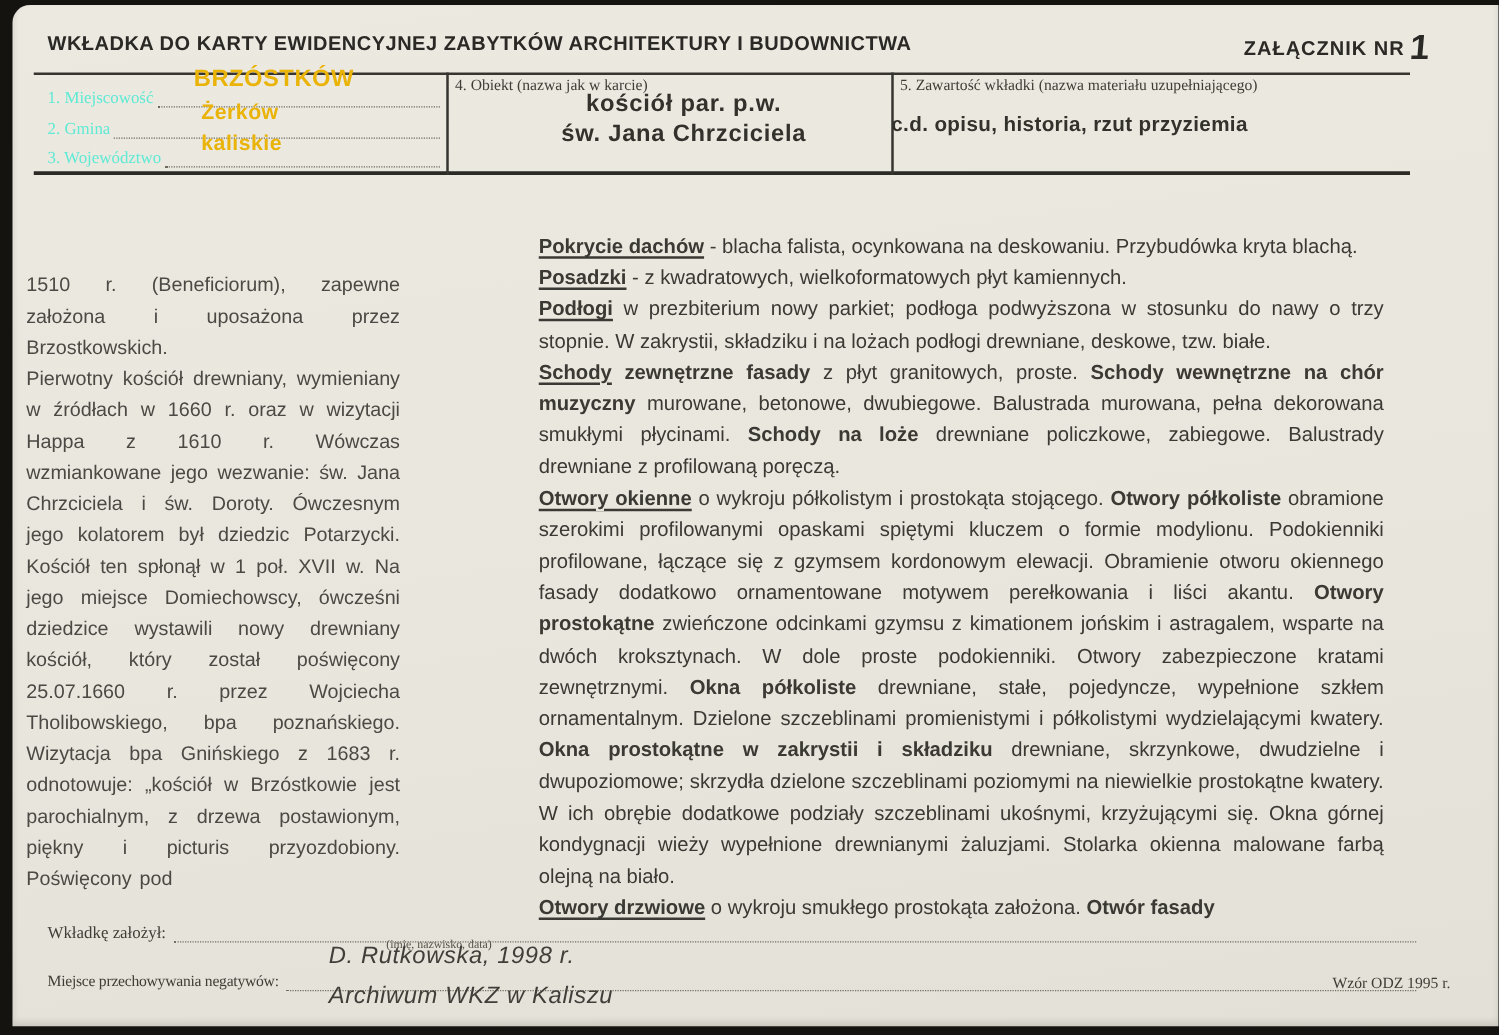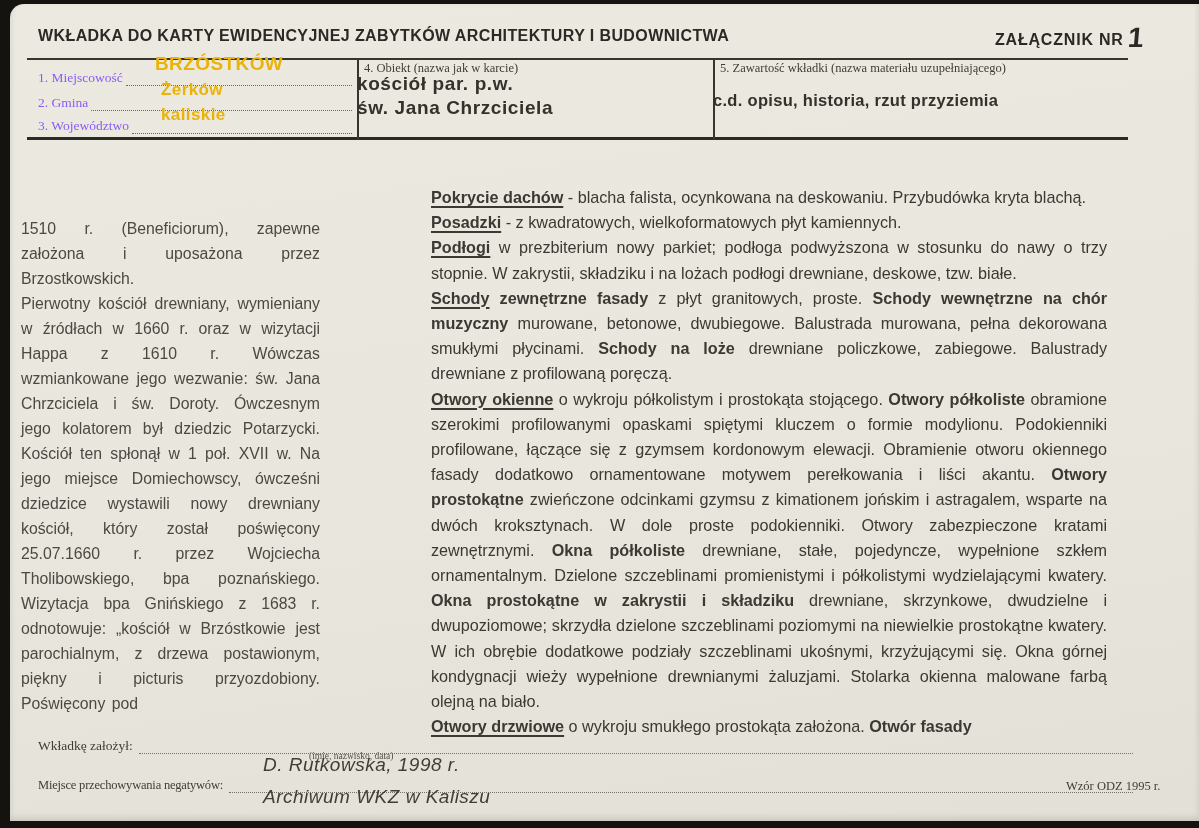--- a/index.html
+++ b/index.html
@@ -23,31 +23,31 @@
   .annex .lbl{font-size:16px;font-weight:bold;letter-spacing:.8px;vertical-align:middle;}
   .annex .no{font-size:28px;font-weight:900;vertical-align:middle;position:relative;top:-2px;transform:skewX(-5deg);display:inline-block;}
   
   .rule{position:absolute;background:#37352f;}
   .r-top{left:27px;top:58px;width:1101px;height:2px;}
   .r-bottom{left:27px;top:137px;width:1101px;height:3px;background:#2c2a25;}
   .r-v1{left:357px;top:58px;width:2px;height:82px;}
   .r-v2{left:713px;top:58px;width:2px;height:82px;}
   
   .loc-row{position:absolute;left:38px;width:314px;display:flex;align-items:flex-end;}
-  .loc-row .flabel{font-family:"Liberation Serif", serif;font-size:13.5px;color:#8b5cf6;white-space:nowrap;}
+  .loc-row .flabel{font-family:"Liberation Serif", serif;font-size:13.5px;color:#5eead4;white-space:nowrap;}
   .leader{flex:1;border-bottom:1.6px dotted #6e6a60;height:15px;margin-left:3px;}
   .loc-row-1{top:70px;} .loc-row-2{top:95px;} .loc-row-3{top:118px;}
   .typed{position:absolute;font-weight:bold;color:#eab308;white-space:nowrap;letter-spacing:.4px;}
   .typed-1{left:155px;top:53px;font-size:19px;}
   .typed-2{left:161px;top:80px;font-size:17px;}
   .typed-3{left:161px;top:105px;font-size:17px;}
   
   .cell-label{position:absolute;font-family:"Liberation Serif", serif;font-size:12.5px;color:#3f3d36;white-space:nowrap;}
   .obj-label{left:364px;top:61px;}
-  .obj-val{position:absolute;left:357px;top:72px;width:380px;
+  .obj-val{position:absolute;left:357px;top:72px;width:380px;text-align:center;
     font-weight:bold;font-size:19px;color:#33312b;letter-spacing:.6px;line-height:24px;}
   .cont-label{left:720px;top:61px;}
   .cont-val{position:absolute;left:713px;top:91px;width:415px;text-align:left;
     font-weight:bold;font-size:16.5px;color:#33312b;letter-spacing:.3px;}
   
   .col{position:absolute;text-align:justify;margin-top:40px;}
   .col p{margin:0;}
   .col-history{left:21px;top:176px;width:299px;font-size:15.8px;line-height:25px;color:#4b4943;word-spacing:2px;}
   .col-desc{left:431px;top:145px;width:676px;font-size:16.2px;line-height:25.2px;color:#3b3933;}
   .col-desc .b{font-weight:bold;}

